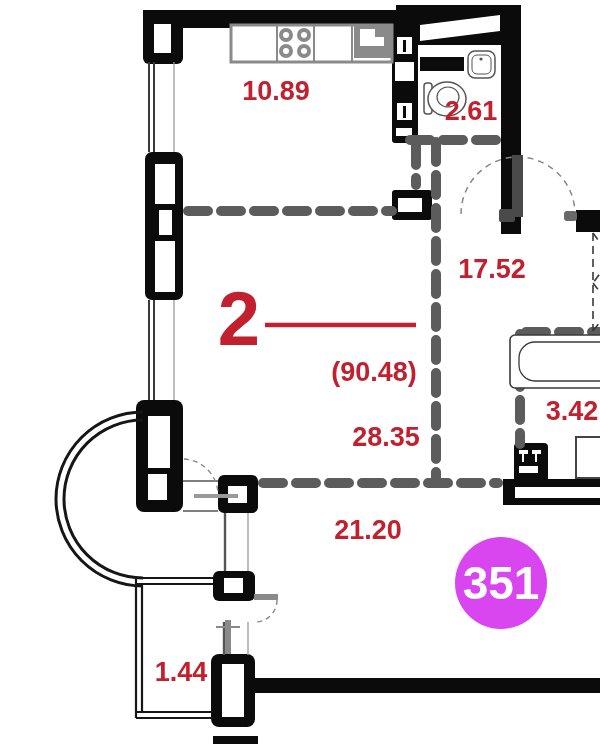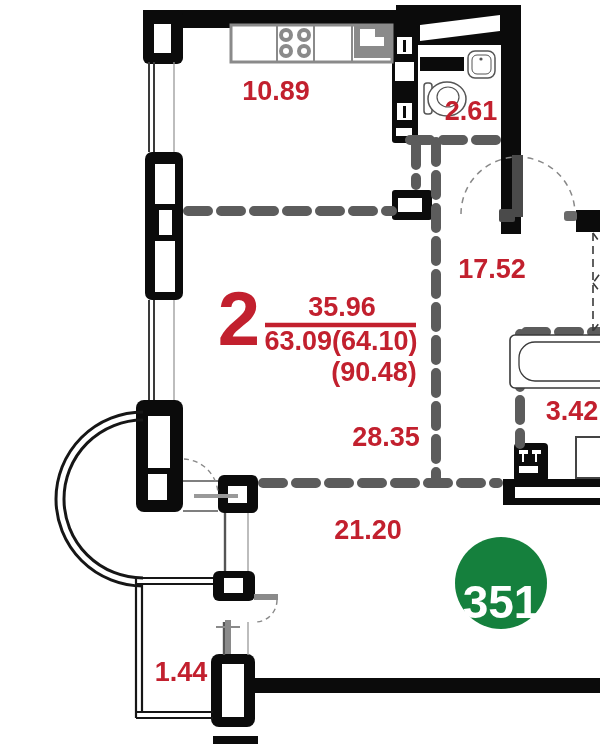--- a/index.html
+++ b/index.html
@@ -10,21 +10,21 @@
   .plan svg{position:absolute;left:0;top:0;}
   .lbl{
     position:absolute;transform:translate(-50%,-50%);
     color:#c2202e;font-weight:bold;font-size:27px;white-space:nowrap;
     letter-spacing:0px;
   }
   .rooms-count{font-size:76px;}
   .area-line{font-size:27px;}
   .unit-badge{
     position:absolute;left:407px;top:537px;width:92px;height:92px;
-    background:#15803d;border-radius:50%;display:flex;align-items:flex-end;
+    background:#d946ef;border-radius:50%;display:flex;align-items:center;
     justify-content:center;color:#ffffff;font-weight:bold;font-size:46px;
   }
 </style>
 </head>
 <body>
 
 <div class="plan">
   <svg width="600" height="744" viewBox="0 0 600 744">
 
     <g fill="#0b0b0b">
@@ -199,20 +199,18 @@
 
   <div class="lbl" style="left:228px;top:91px;">10.89</div>
   <div class="lbl" style="left:423px;top:111px;">2.61</div>
   <div class="lbl" style="left:444px;top:269px;">17.52</div>
   <div class="lbl" style="left:524px;top:411px;">3.42</div>
   <div class="lbl" style="left:338px;top:437px;">28.35</div>
   <div class="lbl" style="left:320px;top:530px;">21.20</div>
   <div class="lbl" style="left:133px;top:672px;">1.44</div>
 
   <div class="lbl rooms-count" style="left:191px;top:318px;">2</div>
-  <div class="lbl area-line" style="left:294px;top:307px;">35.96</div>
-  <div class="lbl area-line" style="left:293px;top:341px;">63.09(64.10)</div>
   <div class="lbl area-line" style="left:326px;top:372px;">(90.48)</div>
 
   <div class="unit-badge">
     <span>351</span>
   </div>
 </div>
 
 </body></html>

